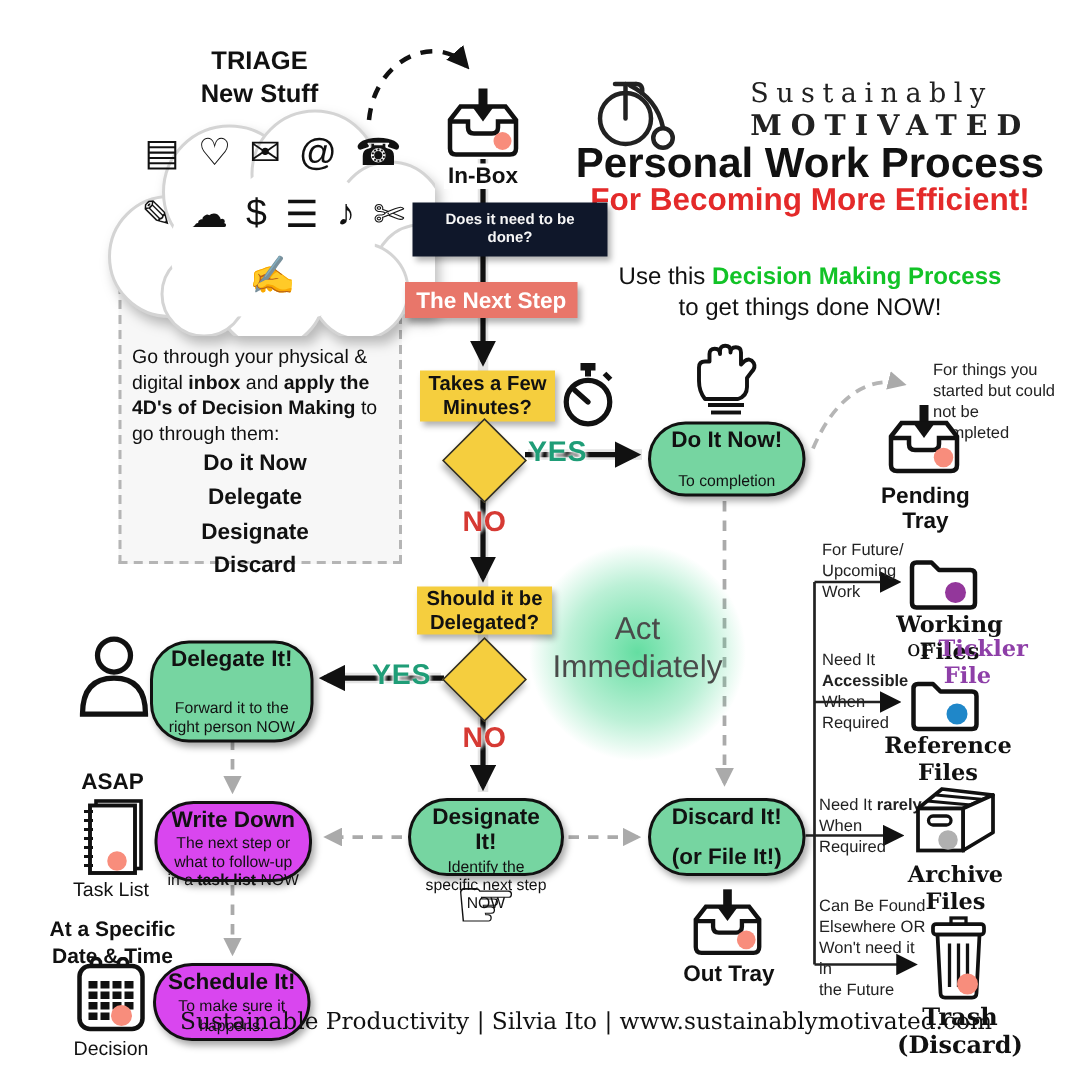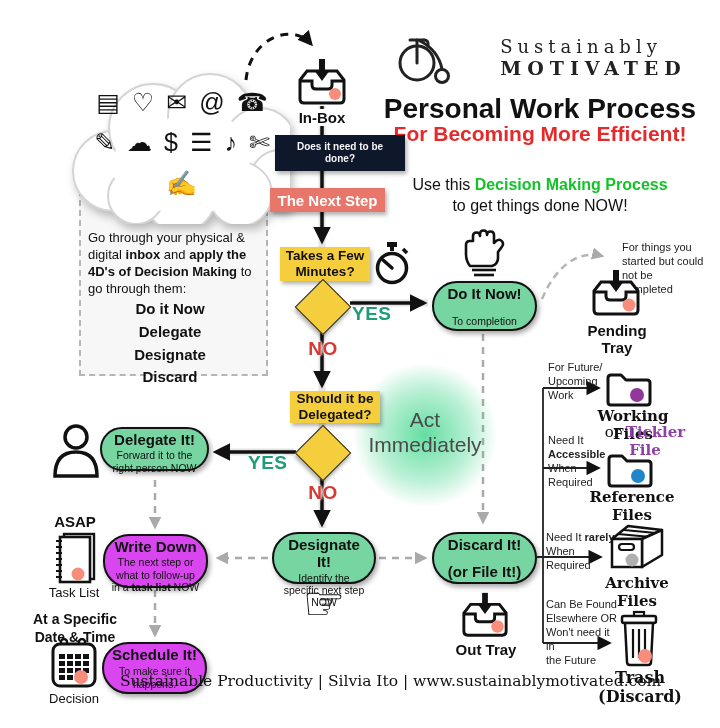--- a/index.html
+++ b/index.html
@@ -22,21 +22,21 @@
   .graybox{position:absolute;z-index:3;background:#0f172a;color:#f6f6f6;box-shadow:2px 3px 4px rgba(0,0,0,.3);
         display:flex;align-items:center;justify-content:center;text-align:center;
         font-weight:700;font-size:10px;line-height:1.2;}
   .redbox{position:absolute;z-index:3;background:#e8766a;color:#fff;box-shadow:2px 3px 4px rgba(0,0,0,.3);
         display:flex;align-items:center;justify-content:center;text-align:center;
         font-weight:700;font-size:15px;}
   .diamond{position:absolute;z-index:3;width:38px;height:38px;background:#f5ce3e;border:1.5px solid #2b2b2b;
         transform:rotate(45deg);box-shadow:2px 3px 4px rgba(0,0,0,.3);}
   .yn{position:absolute;z-index:4;font-weight:800;font-size:19px;letter-spacing:.5px;
       text-shadow:0 0 3px #fff,0 0 3px #fff,0 0 3px #fff;}
-  .yes{color:#1f9d77;margin-top:12px;} .no{color:#d63a34;}
+  .yes{color:#1f9d77;} .no{color:#d63a34;}
   .iconlabel{position:absolute;z-index:3;text-align:center;font-weight:700;font-size:15px;}
   .smalllabel{position:absolute;z-index:3;text-align:center;font-size:13px;}
   .note{position:absolute;z-index:3;font-size:11px;line-height:1.28;color:#222;}
   .seriflabel{position:absolute;z-index:3;text-align:center;font-family:"DejaVu Serif",serif;
       font-weight:700;font-size:15px;}
   .dashedbox{z-index:0;background:#f7f7f7;border:2px dashed #b5b5b5;}
   .cloudicons{z-index:3;display:flex;flex-wrap:wrap;gap:4px 12px;align-items:center;
       justify-content:center;font-size:25px;color:#111;}
   .blob{z-index:2;border-radius:50%;
       background:radial-gradient(circle,rgba(61,213,138,.8) 0%,rgba(61,213,138,.35) 45%,rgba(61,213,138,0) 70%);}
@@ -89,20 +89,24 @@
 
     <line x1="543" y1="388" x2="543" y2="643" stroke="#222" stroke-width="1.8"></line>
     <line x1="543" y1="388" x2="598" y2="388" stroke="#222" stroke-width="1.8" marker-end="url(#at)"></line>
     <line x1="543" y1="468" x2="598" y2="468" stroke="#222" stroke-width="1.8" marker-end="url(#at)"></line>
     <line x1="537" y1="557" x2="600" y2="557" stroke="#222" stroke-width="1.8" marker-end="url(#at)"></line>
     <line x1="543" y1="643" x2="609" y2="643" stroke="#222" stroke-width="1.8" marker-end="url(#at)"></line>
   </svg>
 
   <div class="abs dashedbox" style="left:79px;top:170px;width:185px;height:202px;"></div>
 
+  <div class="abs" style="left:118px;top:30px;width:110px;text-align:center;font-weight:800;font-size:17px;line-height:1.3;z-index:3;">
+    <div>TRIAGE</div>
+    <div>New Stuff</div>
+  </div>
 
   <svg class="abs icon" style="left:58px;top:56px;z-index:2;filter:drop-shadow(3px 5px 4px rgba(0,0,0,.25));" width="232" height="168" viewBox="0 0 232 168">
     <g fill="#ffffff" stroke="#d4d4d4" stroke-width="2">
       <circle cx="55" cy="115" r="40"></circle>
         <circle cx="95" cy="72" r="44"></circle>
         <circle cx="152" cy="60" r="42"></circle>
       <circle cx="202" cy="88" r="36"></circle>
         <circle cx="222" cy="124" r="30"></circle>
         <circle cx="182" cy="138" r="32"></circle>
       <circle cx="122" cy="140" r="36"></circle>
@@ -129,21 +133,21 @@
   <div class="abs" style="left:88px;top:229px;width:164px;font-size:13px;line-height:1.32;z-index:3;">
     <span>Go through your physical &amp; digital </span><b>inbox</b><span> and </span><b>apply the 4D's of Decision Making</b><span> to go through them:</span>
   </div>
   <div class="abs" style="left:88px;top:298px;width:164px;text-align:center;font-weight:800;font-size:15px;line-height:1.52;z-index:3;">
     <div>Do it Now</div>
     <div>Delegate</div>
     <div>Designate</div>
     <div>Discard</div>
   </div>
 
-  <div class="abs brandrow" style="left:390px;top:28px;width:300px;gap:45px;">
+  <div class="abs brandrow" style="left:390px;top:44px;width:300px;gap:45px;">
     <svg class="icon" width="62" height="58" viewBox="0 0 62 58">
       <g fill="none" stroke="#222" stroke-width="3" stroke-linecap="round">
         <circle cx="24" cy="35" r="17"></circle>
         <circle cx="49" cy="48" r="6.5"></circle>
         <line x1="24" y1="35" x2="24" y2="12"></line>
         <line x1="17" y1="12" x2="31" y2="12"></line>
         <path d="M31 12 Q36 12 35 18"></path>
         <path d="M27 13 Q45 22 49 41"></path>
       </g>
     </svg>
@@ -196,33 +200,33 @@
   <div class="note" style="left:622px;top:240px;width:84px;">For things you started but could not be completed</div>
   <svg class="abs icon" style="left:588px;top:266px;z-index:3;" width="56" height="54" viewBox="0 0 56 52">
     <path d="M6 24 L13 15 H43 L50 24 V43 Q50 47 46 47 H10 Q6 47 6 43 Z" fill="#fff" stroke="#111" stroke-width="3"></path>
     <path d="M6 25 H18 V29 Q18 33 22 33 H34 Q38 33 38 29 V25 H50" fill="none" stroke="#111" stroke-width="3"></path>
     <circle cx="41" cy="38" r="6.5" fill="#f88d7c"></circle>
     <line x1="28" y1="3" x2="28" y2="16" stroke="#111" stroke-width="6"></line>
     <path d="M20 14 L28 25 L36 14 Z" fill="#111"></path>
   </svg>
   <div class="iconlabel" style="left:572px;top:322px;width:90px;">Pending Tray</div>
 
-  <div class="qbox" style="left:278px;top:391px;width:90px;height:22px;padding:16px 4px;margin-left:12px;">Should it be Delegated?</div>
+  <div class="qbox" style="left:278px;top:391px;width:90px;height:22px;padding:16px 4px;">Should it be Delegated?</div>
   <div class="diamond" style="left:303px;top:433px;"></div>
   <div class="yn yes" style="left:248px;top:440px;">YES</div>
   <div class="yn no" style="left:303px;top:482px;width:40px;text-align:center;">NO</div>
 
   <div class="abs blob" style="left:352px;top:362px;width:146px;height:146px;"></div>
   <div class="abs acttext" style="left:360px;top:407px;width:130px;">Act Immediately</div>
 
   <svg class="abs icon" style="left:50px;top:422px;z-index:3;" width="52" height="58" viewBox="0 0 52 58">
     <circle cx="26" cy="15" r="11" fill="#fff" stroke="#111" stroke-width="3.5"></circle>
     <path d="M5 54 Q5 30 26 30 Q47 30 47 54 Z" fill="#fff" stroke="#111" stroke-width="3.5"></path>
   </svg>
-  <div class="pill" style="left:100px;top:427px;width:109px;height:44px;">
+  <div class="pill" style="left:100px;top:427px;width:109px;height:68px;">
     <h3>Delegate It!</h3>
     <p>Forward it to the right person NOW</p>
   </div>
 
   <div class="iconlabel" style="left:52px;top:513px;width:46px;font-size:15px;">ASAP</div>
   <svg class="abs icon" style="left:50px;top:529px;z-index:3;" width="48" height="56" viewBox="0 0 48 56">
     <rect x="14" y="5" width="30" height="45" fill="#fff" stroke="#111" stroke-width="2.4"></rect>
     <rect x="10" y="8" width="30" height="45" fill="#fff" stroke="#111" stroke-width="2.6"></rect>
     <g stroke="#111" stroke-width="2">
       <line x1="6" y1="12" x2="12" y2="12"></line>

